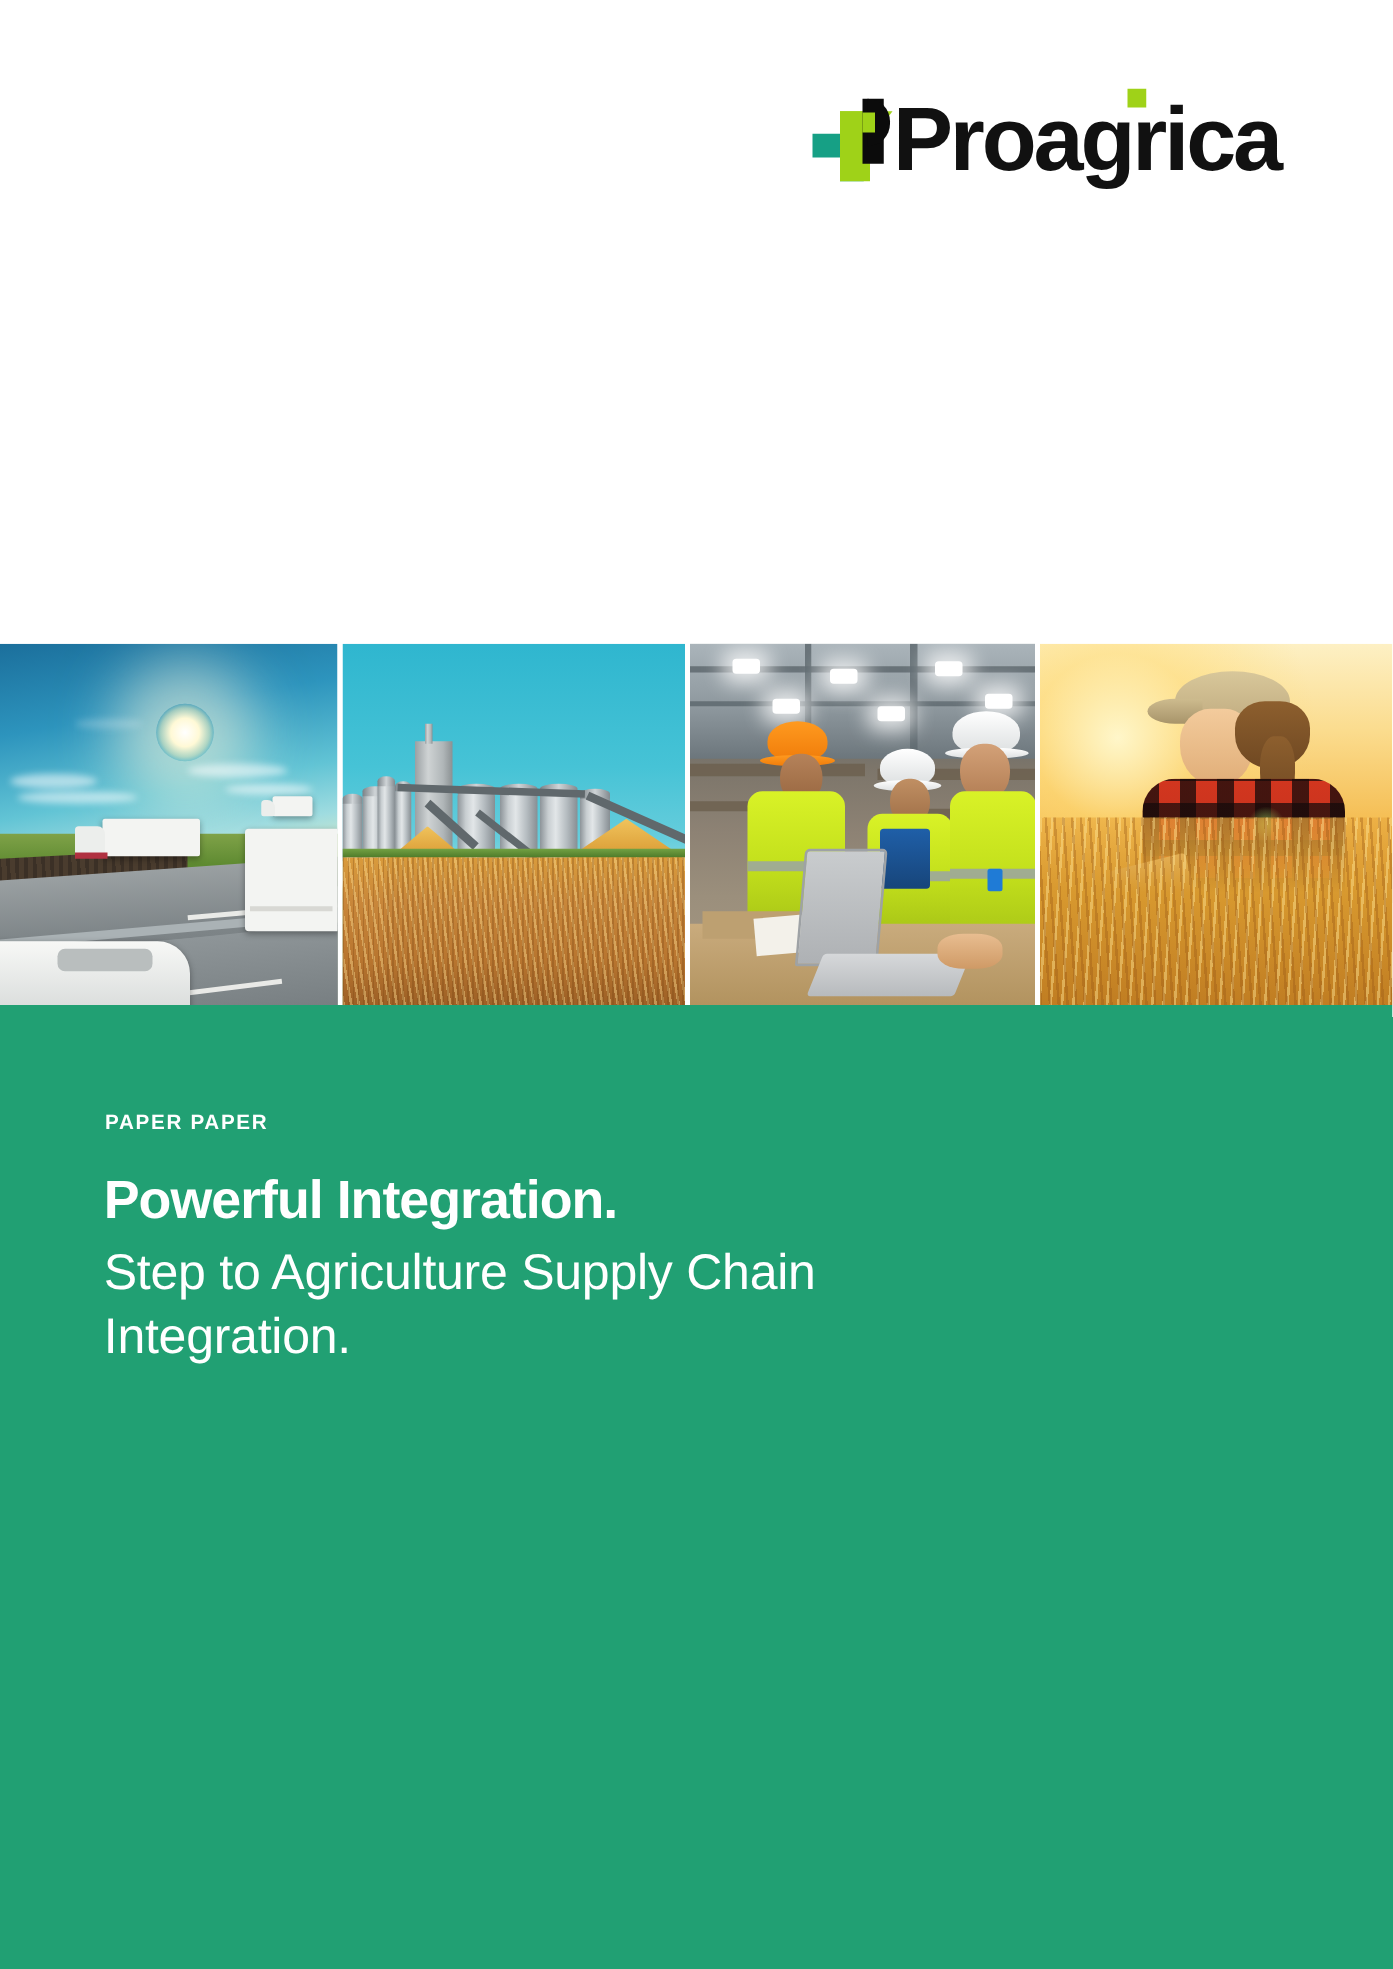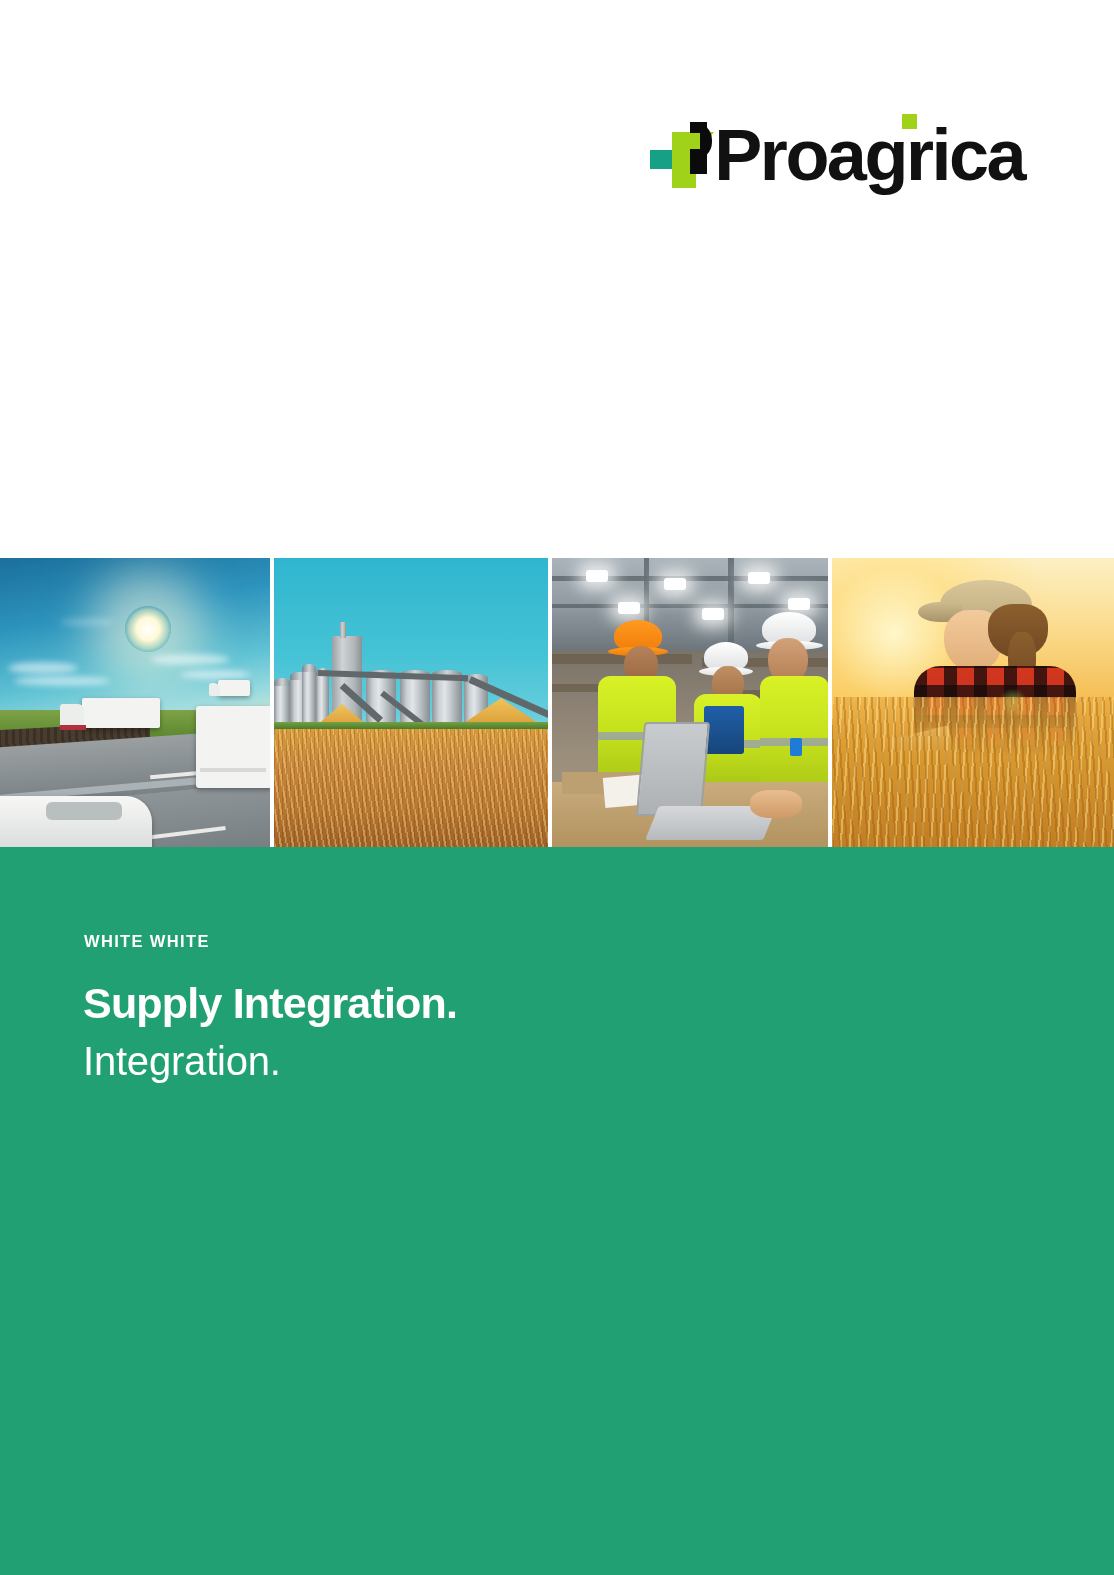--- a/index.html
+++ b/index.html
@@ -7,21 +7,20 @@
   html, body {
     width:1114px; height:1575px;
     background:#ffffff;
     font-family:"Liberation Sans", sans-serif;
     overflow:hidden;
   }
   .page {
     position:relative;
     width:1114px; height:1162px;
     background:#ffffff;
-    margin-top:43px;
   }
 
   
   .logo-wrap {
     position:absolute;
     top:72px; right:90px;
     display:flex; align-items:center; gap:0px;
     height:80px;
   }
   .logo-mark {
@@ -500,21 +499,22 @@
       <div class="tablet4" style="left:60px; top:174px; width:62px; height:44px;"></div>
       <div class="hand4" style="left:88px; top:196px; width:56px; height:34px;"></div>
       <div class="glow4" style="left:166px; top:130px; width:30px; height:30px;"></div>
       <div class="glow4" style="left:186px; top:206px; width:22px; height:22px;"></div>
       <div class="wheat4"></div>
     </div>
   </div>
 
   <div class="green-band"></div>
 
-  <div class="eyebrow">WHITE WHITE</div>
-
-  <div class="title-main">Supply Integration.</div>
+  <div class="eyebrow">PAPER PAPER</div>
+
+  <div class="title-main">Powerful Integration.</div>
 
   <div class="title-sub">
+    <span>Step to Agriculture Supply Chain</span>
     <span>Integration.</span>
   </div>
 
 </div>
 
 </body></html>

